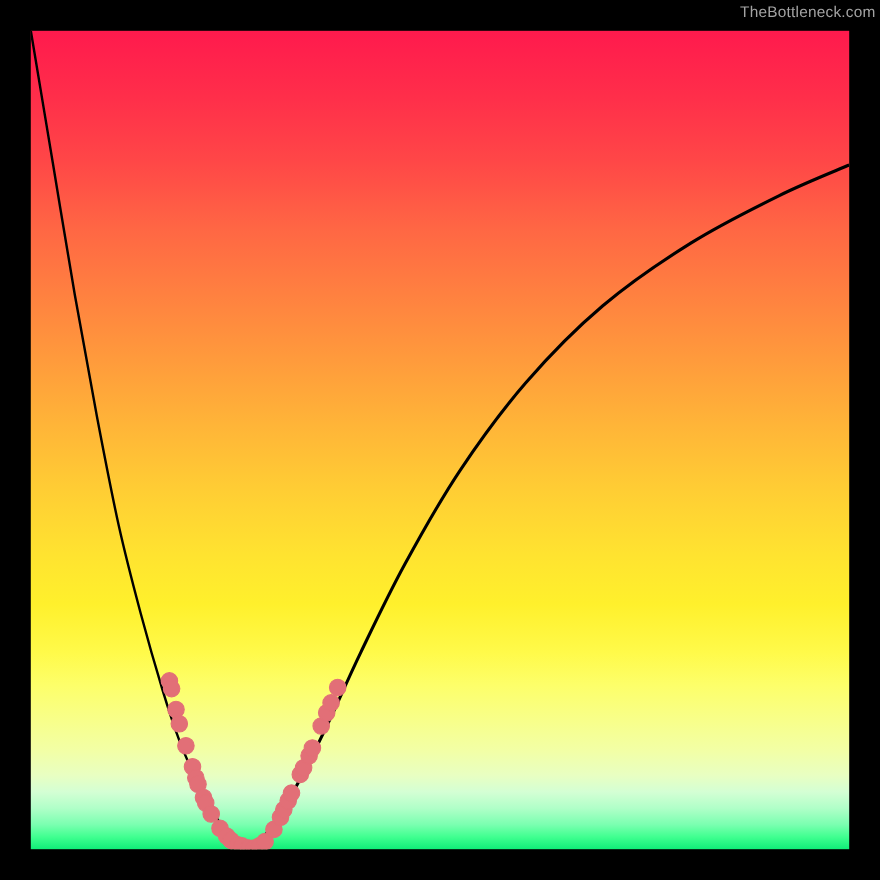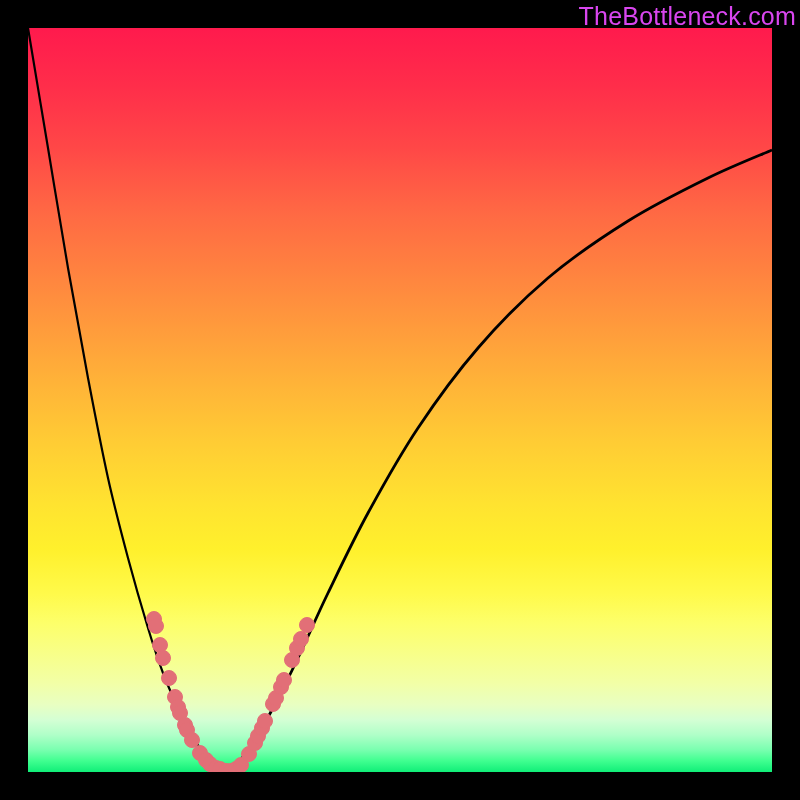--- a/index.html
+++ b/index.html
@@ -41,23 +41,23 @@
         #7affb0 97%,
         #40ff90 98.5%,
         #10ee78 100%
       );
     }
     .watermark {
       position: absolute;
       top: 2px;
       right: 4px;
       font-family: Arial, Helvetica, sans-serif;
-      font-size: 25px;
+      font-size: 14px;
       font-weight: 500;
-      color: #d946ef;
+      color: #a3a3a3;
       letter-spacing: 0.2px;
       z-index: 10;
     }
     svg.curves {
       position: absolute;
       left: 0;
       top: 0;
       width: 100%;
       height: 100%;
     }

